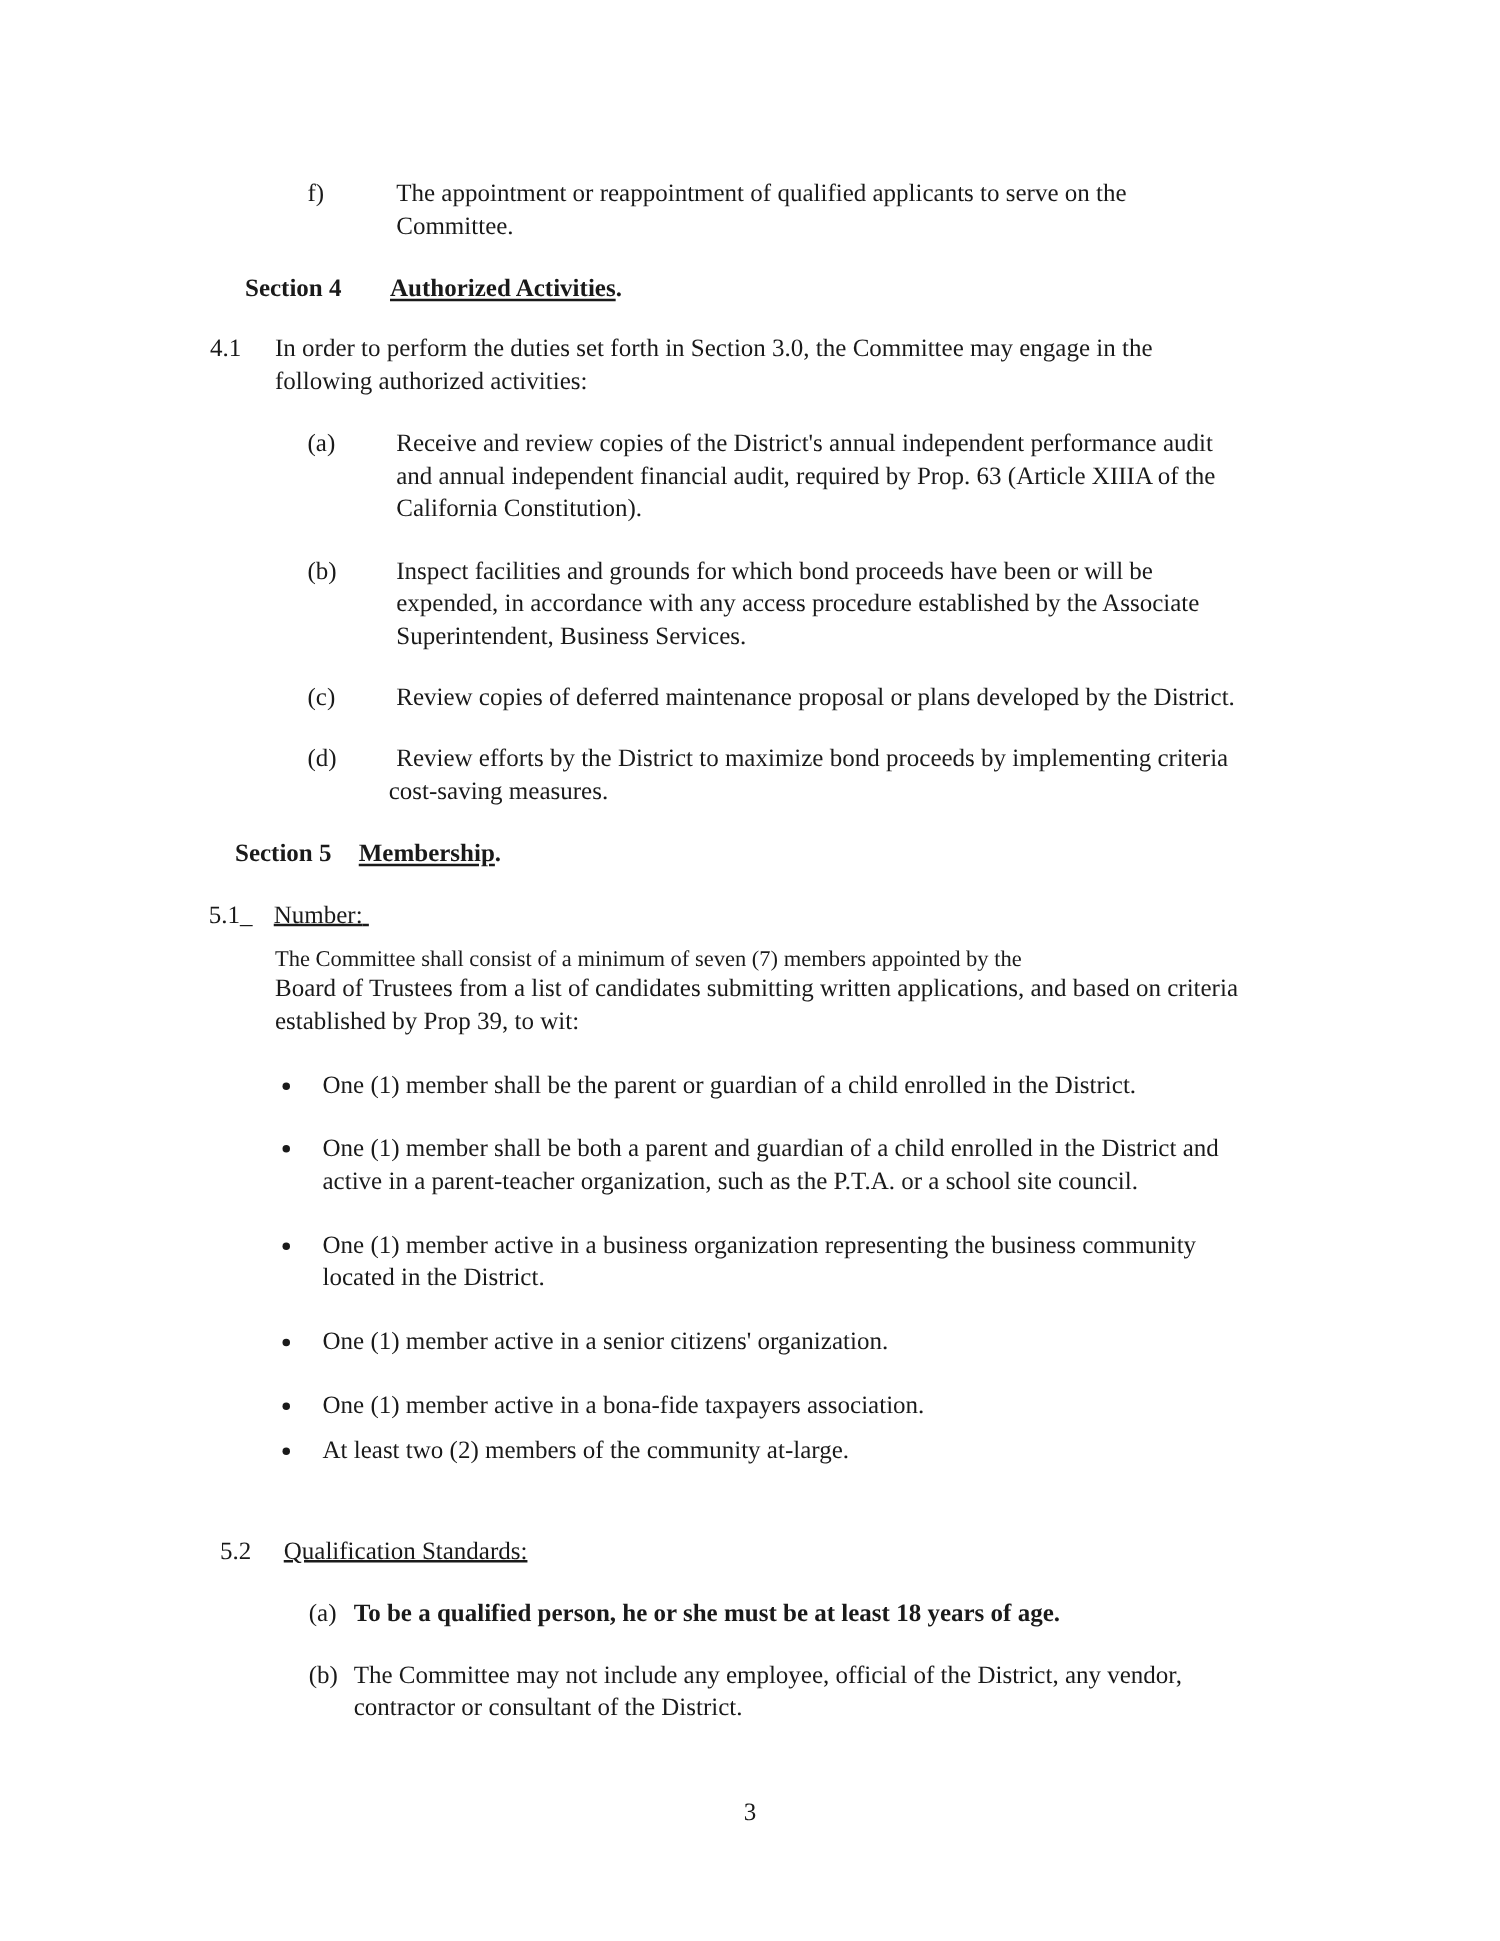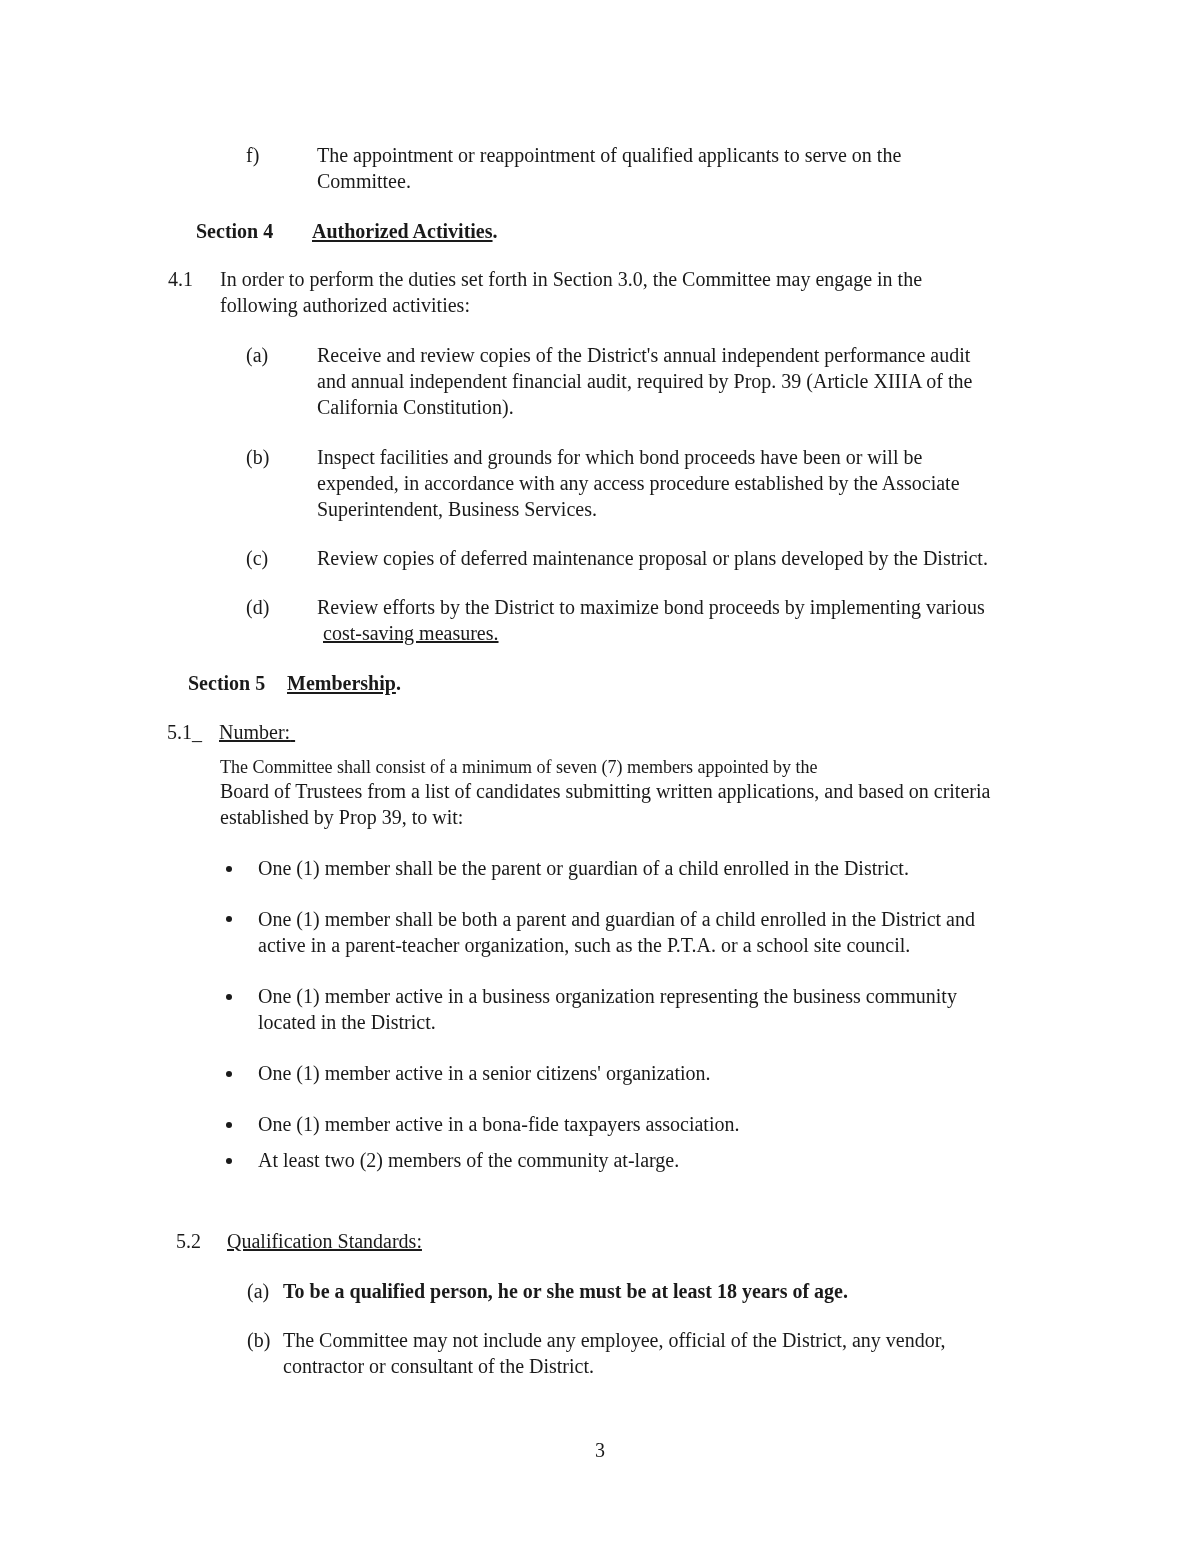--- a/index.html
+++ b/index.html
@@ -48,40 +48,40 @@
 
   <div>
     <span class="abs" style="left:168px; top:266px;">4.1</span>
     <div class="abs" style="left:220px; top:266px;text-align:center;">In order to perform the duties set forth in Section 3.0, the Committee may engage in the</div>
     <div class="abs" style="left:220px; top:292px;">following authorized activities:</div>
   </div>
 
   <div>
     <span class="abs" style="left:246px; top:342px;">(a)</span>
     <div class="abs just" style="left:317px; top:342px; width:766px;">Receive and review copies of the District's annual independent performance audit</div>
-    <div class="abs just" style="left:317px; top:368px; width:766px;">and annual independent financial audit, required by Prop. 39 (Article XIIIA of the</div>
+    <div class="abs just" style="left:317px; top:368px; width:766px;">and annual independent financial audit, required by Prop. 63 (Article XIIIA of the</div>
     <div class="abs" style="left:317px; top:394px;">California Constitution).</div>
   </div>
 
   <div>
     <span class="abs" style="left:246px; top:444px;">(b)</span>
     <div class="abs just" style="left:317px; top:444px; width:766px;">Inspect facilities and grounds for which bond proceeds have been or will be</div>
     <div class="abs just" style="left:317px; top:470px; width:766px;">expended, in accordance with any access procedure established by the Associate</div>
     <div class="abs" style="left:317px; top:496px;">Superintendent, Business Services.</div>
   </div>
 
   <div>
     <span class="abs" style="left:246px; top:545px;">(c)</span>
     <div class="abs" style="left:317px; top:545px;">Review copies of deferred maintenance proposal or plans developed by the District.</div>
   </div>
 
   <div>
     <span class="abs" style="left:246px; top:594px;">(d)</span>
-    <div class="abs just" style="left:317px; top:594px; width:766px;">Review efforts by the District to maximize bond proceeds by implementing various</div>
-    <div class="abs" style="left:323px; top:620px;text-decoration:underline;">cost-saving measures.</div>
+    <div class="abs just" style="left:317px; top:594px; width:766px;">Review efforts by the District to maximize bond proceeds by implementing criteria</div>
+    <div class="abs" style="left:311px; top:620px;">cost-saving measures.</div>
   </div>
 
   <div>
     <span class="abs bold" style="left:188px; top:670px;">Section 5</span>
     <span class="abs bold" style="left:287px; top:670px;"><span class="ul-heavy">Membership</span><span>.</span></span>
   </div>
 
   <div>
     <span class="abs" style="left:167px; top:719px;"><span>5.1</span><span>_</span></span>
     <span class="abs ul" style="left:219px; top:719px;"><span>Number:</span>&nbsp;</span>

